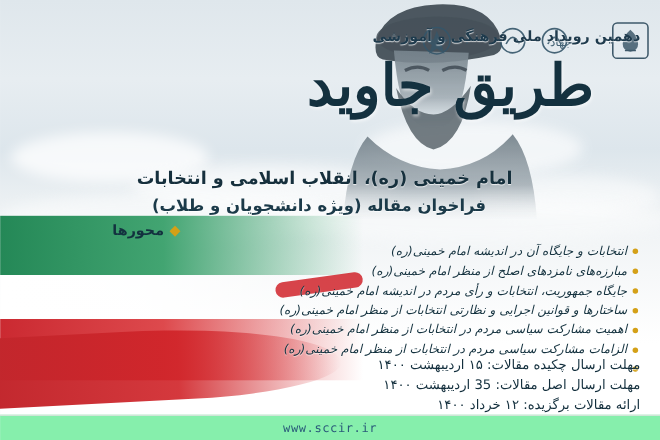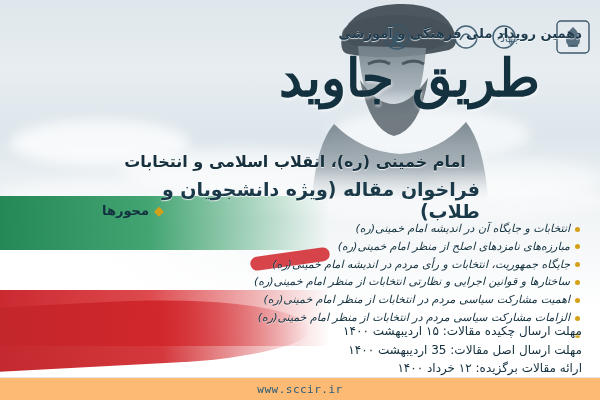--- a/index.html
+++ b/index.html
@@ -154,21 +154,22 @@
     font-weight: bold;
     color: #16303d;
     direction: rtl;
     text-shadow: 0 1px 1px rgba(255,255,255,.8);
   }
   .callline {
     position: absolute;
     right: 120px;
     top: 178px;
     width: 380px;
-    font-size: 19px;
+    text-align: center;
+    font-size: 15px;
     font-weight: bold;
     color: #1b3a49;
     direction: rtl;
     text-shadow: 0 1px 1px rgba(255,255,255,.8);
   }
 
   .axes-head {
     position: absolute;
     right: 436px;
     top: 203px;
@@ -229,21 +230,21 @@
     line-height: 1.55;
     text-shadow: 0 1px 1px rgba(255,255,255,.7);
   }
 
   
   .footer {
     position: absolute;
     left: 0; bottom: 0;
     width: 100%;
     height: 22px;
-    background: #fdba74;
+    background: #86efac;
     border-top: 1px solid #e3e3e3;
     display: flex;
     align-items: center;
     justify-content: center;
   }
   .footer .url {
     font-family: "DejaVu Sans Mono", "Liberation Mono", monospace;
     font-size: 11px;
     color: #2b5c7a;
     letter-spacing: .5px;

